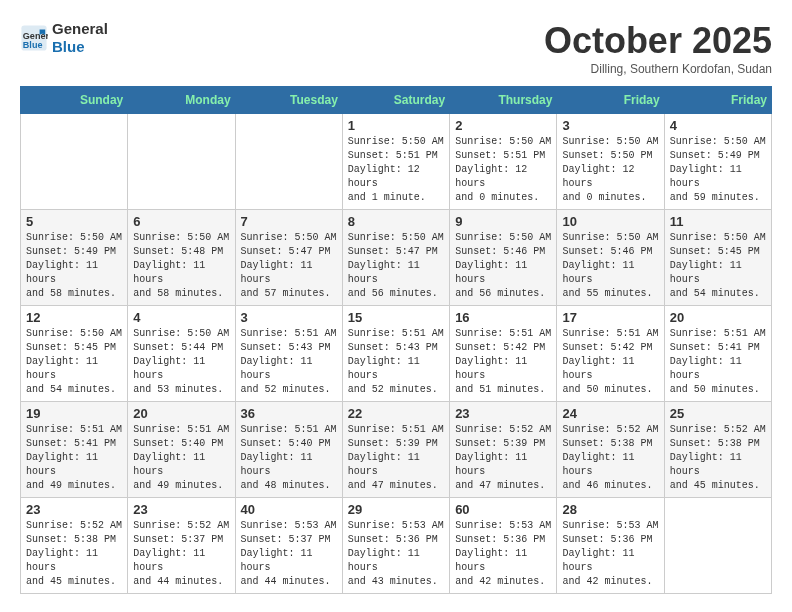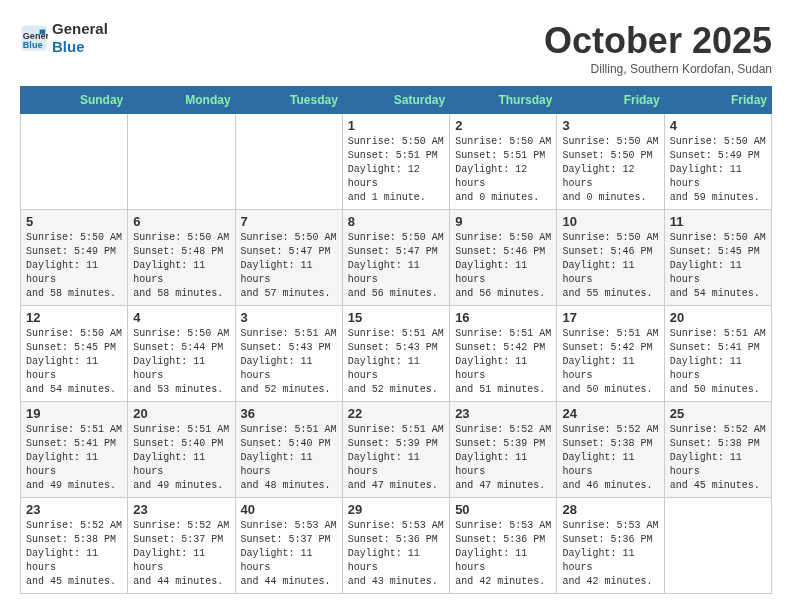--- a/index.html
+++ b/index.html
@@ -332,21 +332,21 @@
 and 44 minutes.</div>
           </td>
           <td>
             <span class="day-number">29</span>
             <div class="day-info" style="white-space: pre-line;">Sunrise: 5:53 AM
 Sunset: 5:36 PM
 Daylight: 11 hours
 and 43 minutes.</div>
           </td>
           <td>
-            <span class="day-number">50</span>
+            <span class="day-number">60</span>
             <div class="day-info" style="white-space: pre-line;">Sunrise: 5:53 AM
 Sunset: 5:36 PM
 Daylight: 11 hours
 and 42 minutes.</div>
           </td>
           <td>
             <span class="day-number">28</span>
             <div class="day-info" style="white-space: pre-line;">Sunrise: 5:53 AM
 Sunset: 5:36 PM
 Daylight: 11 hours

